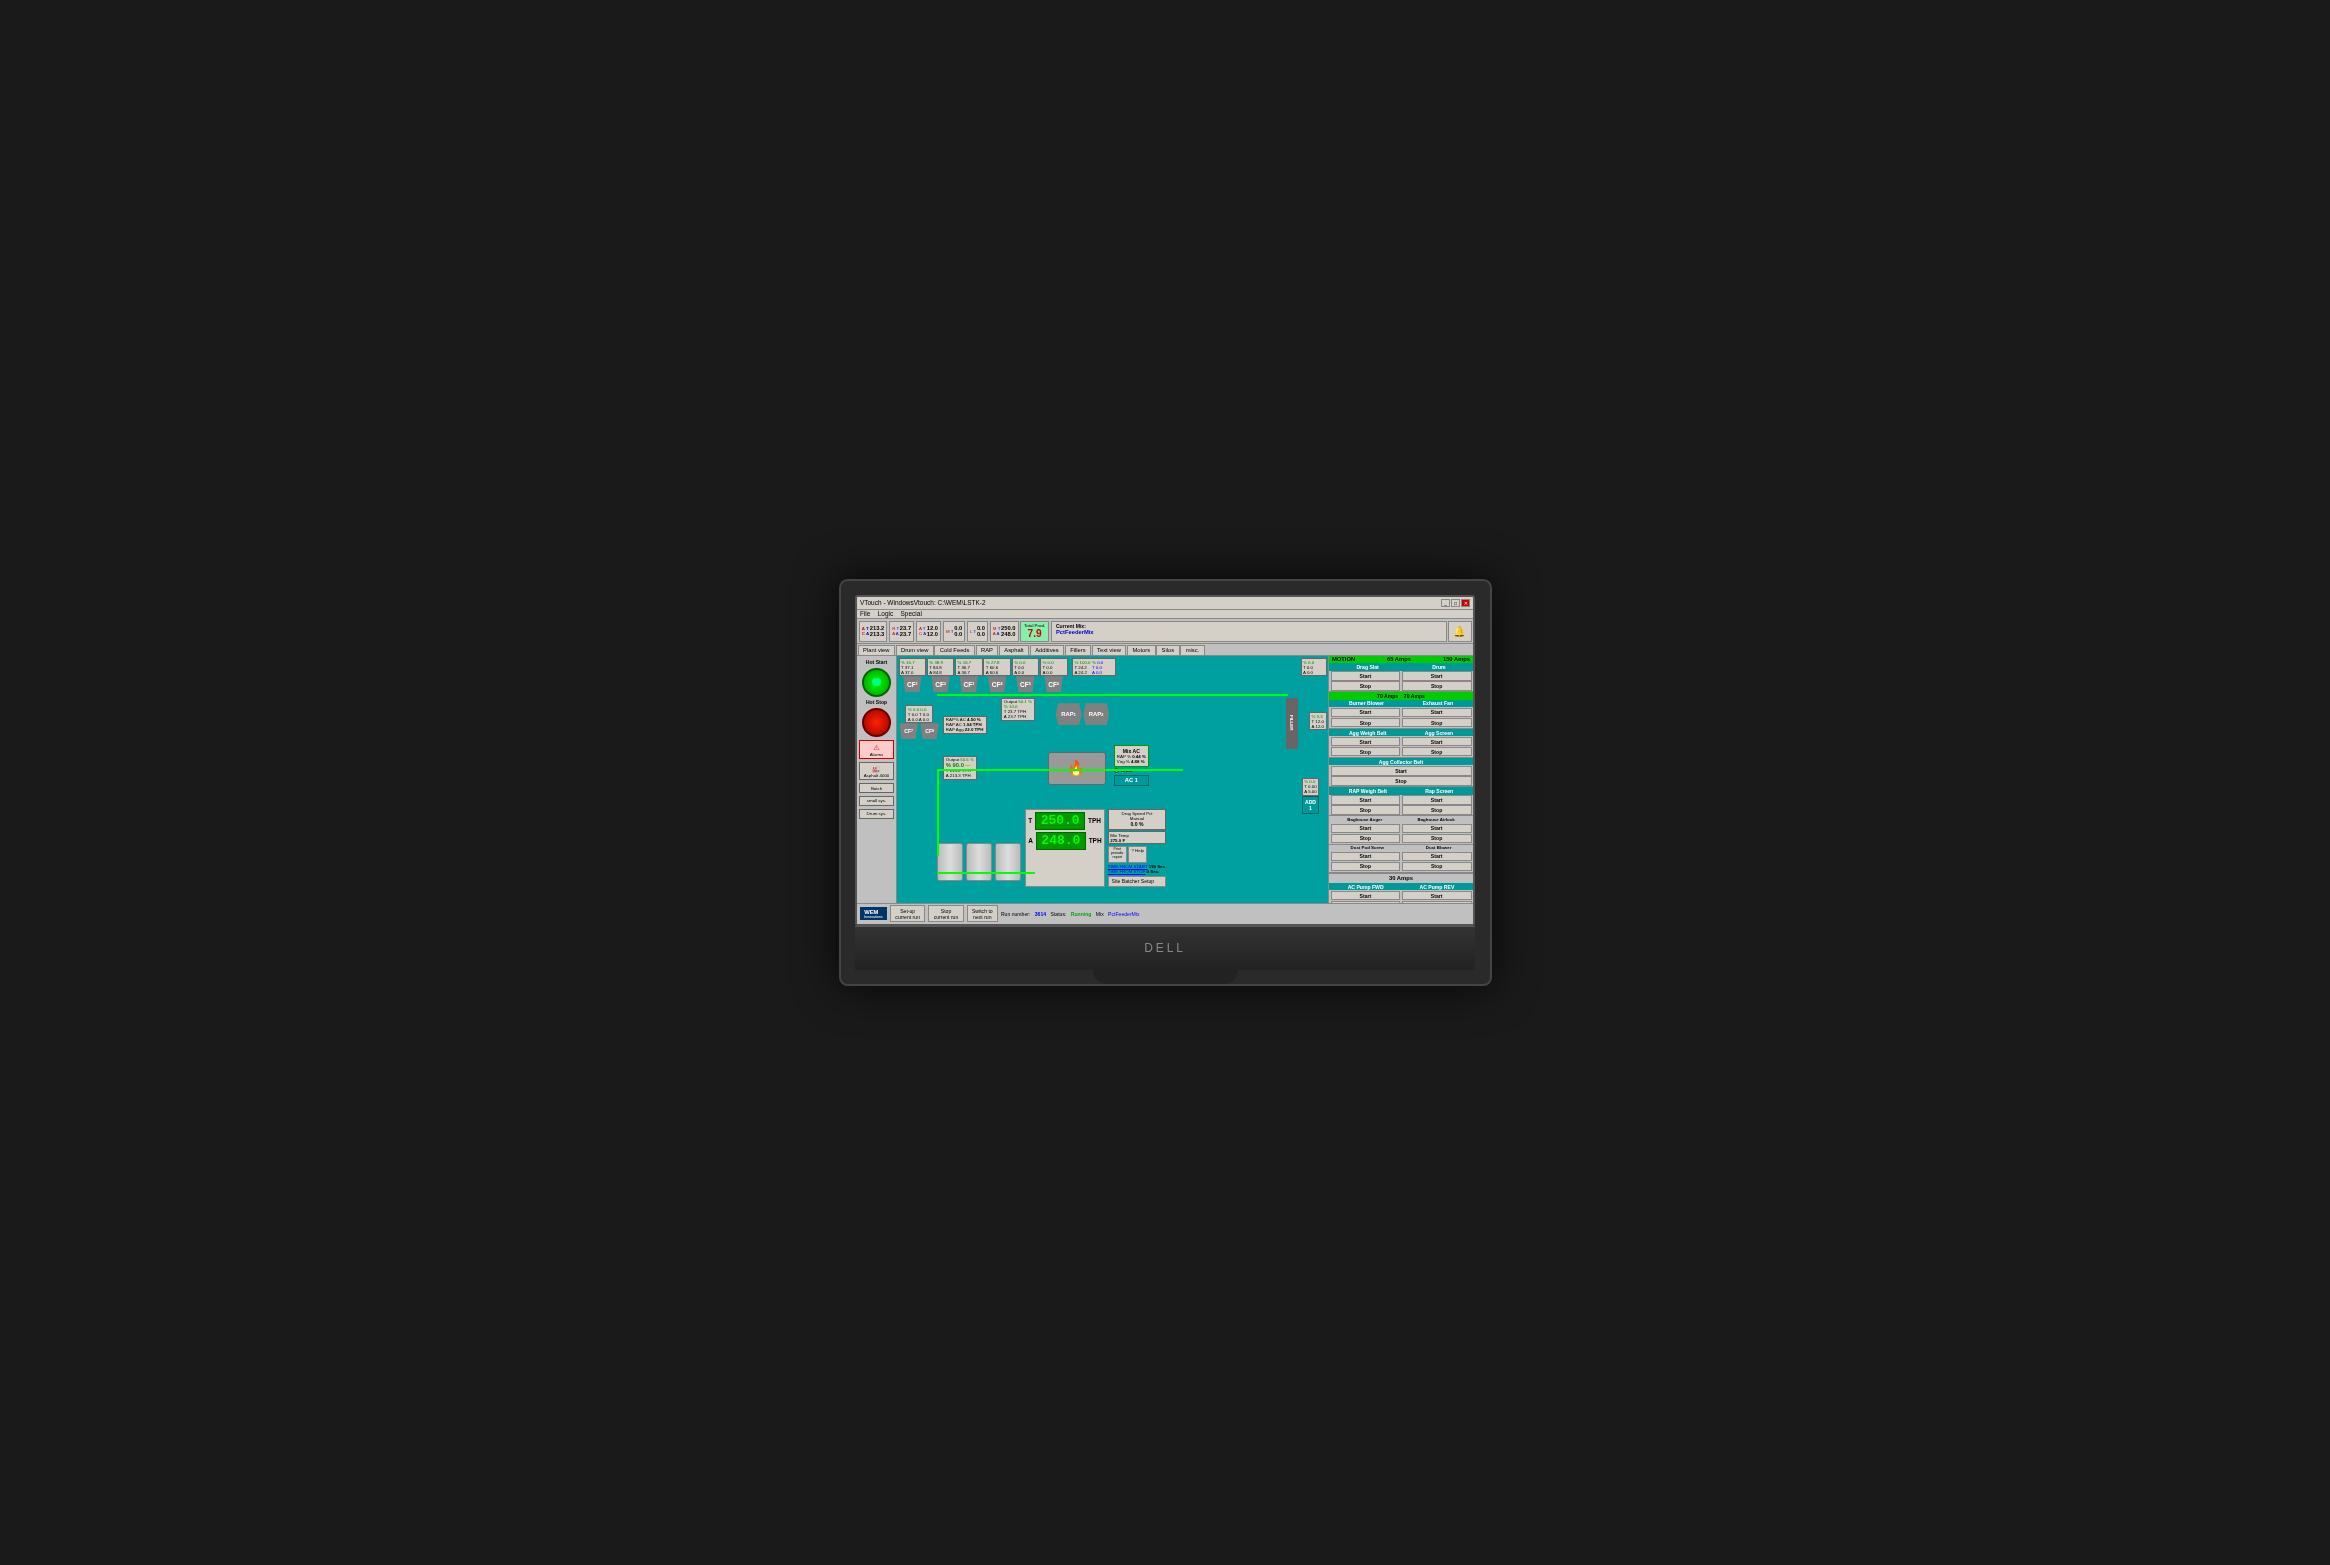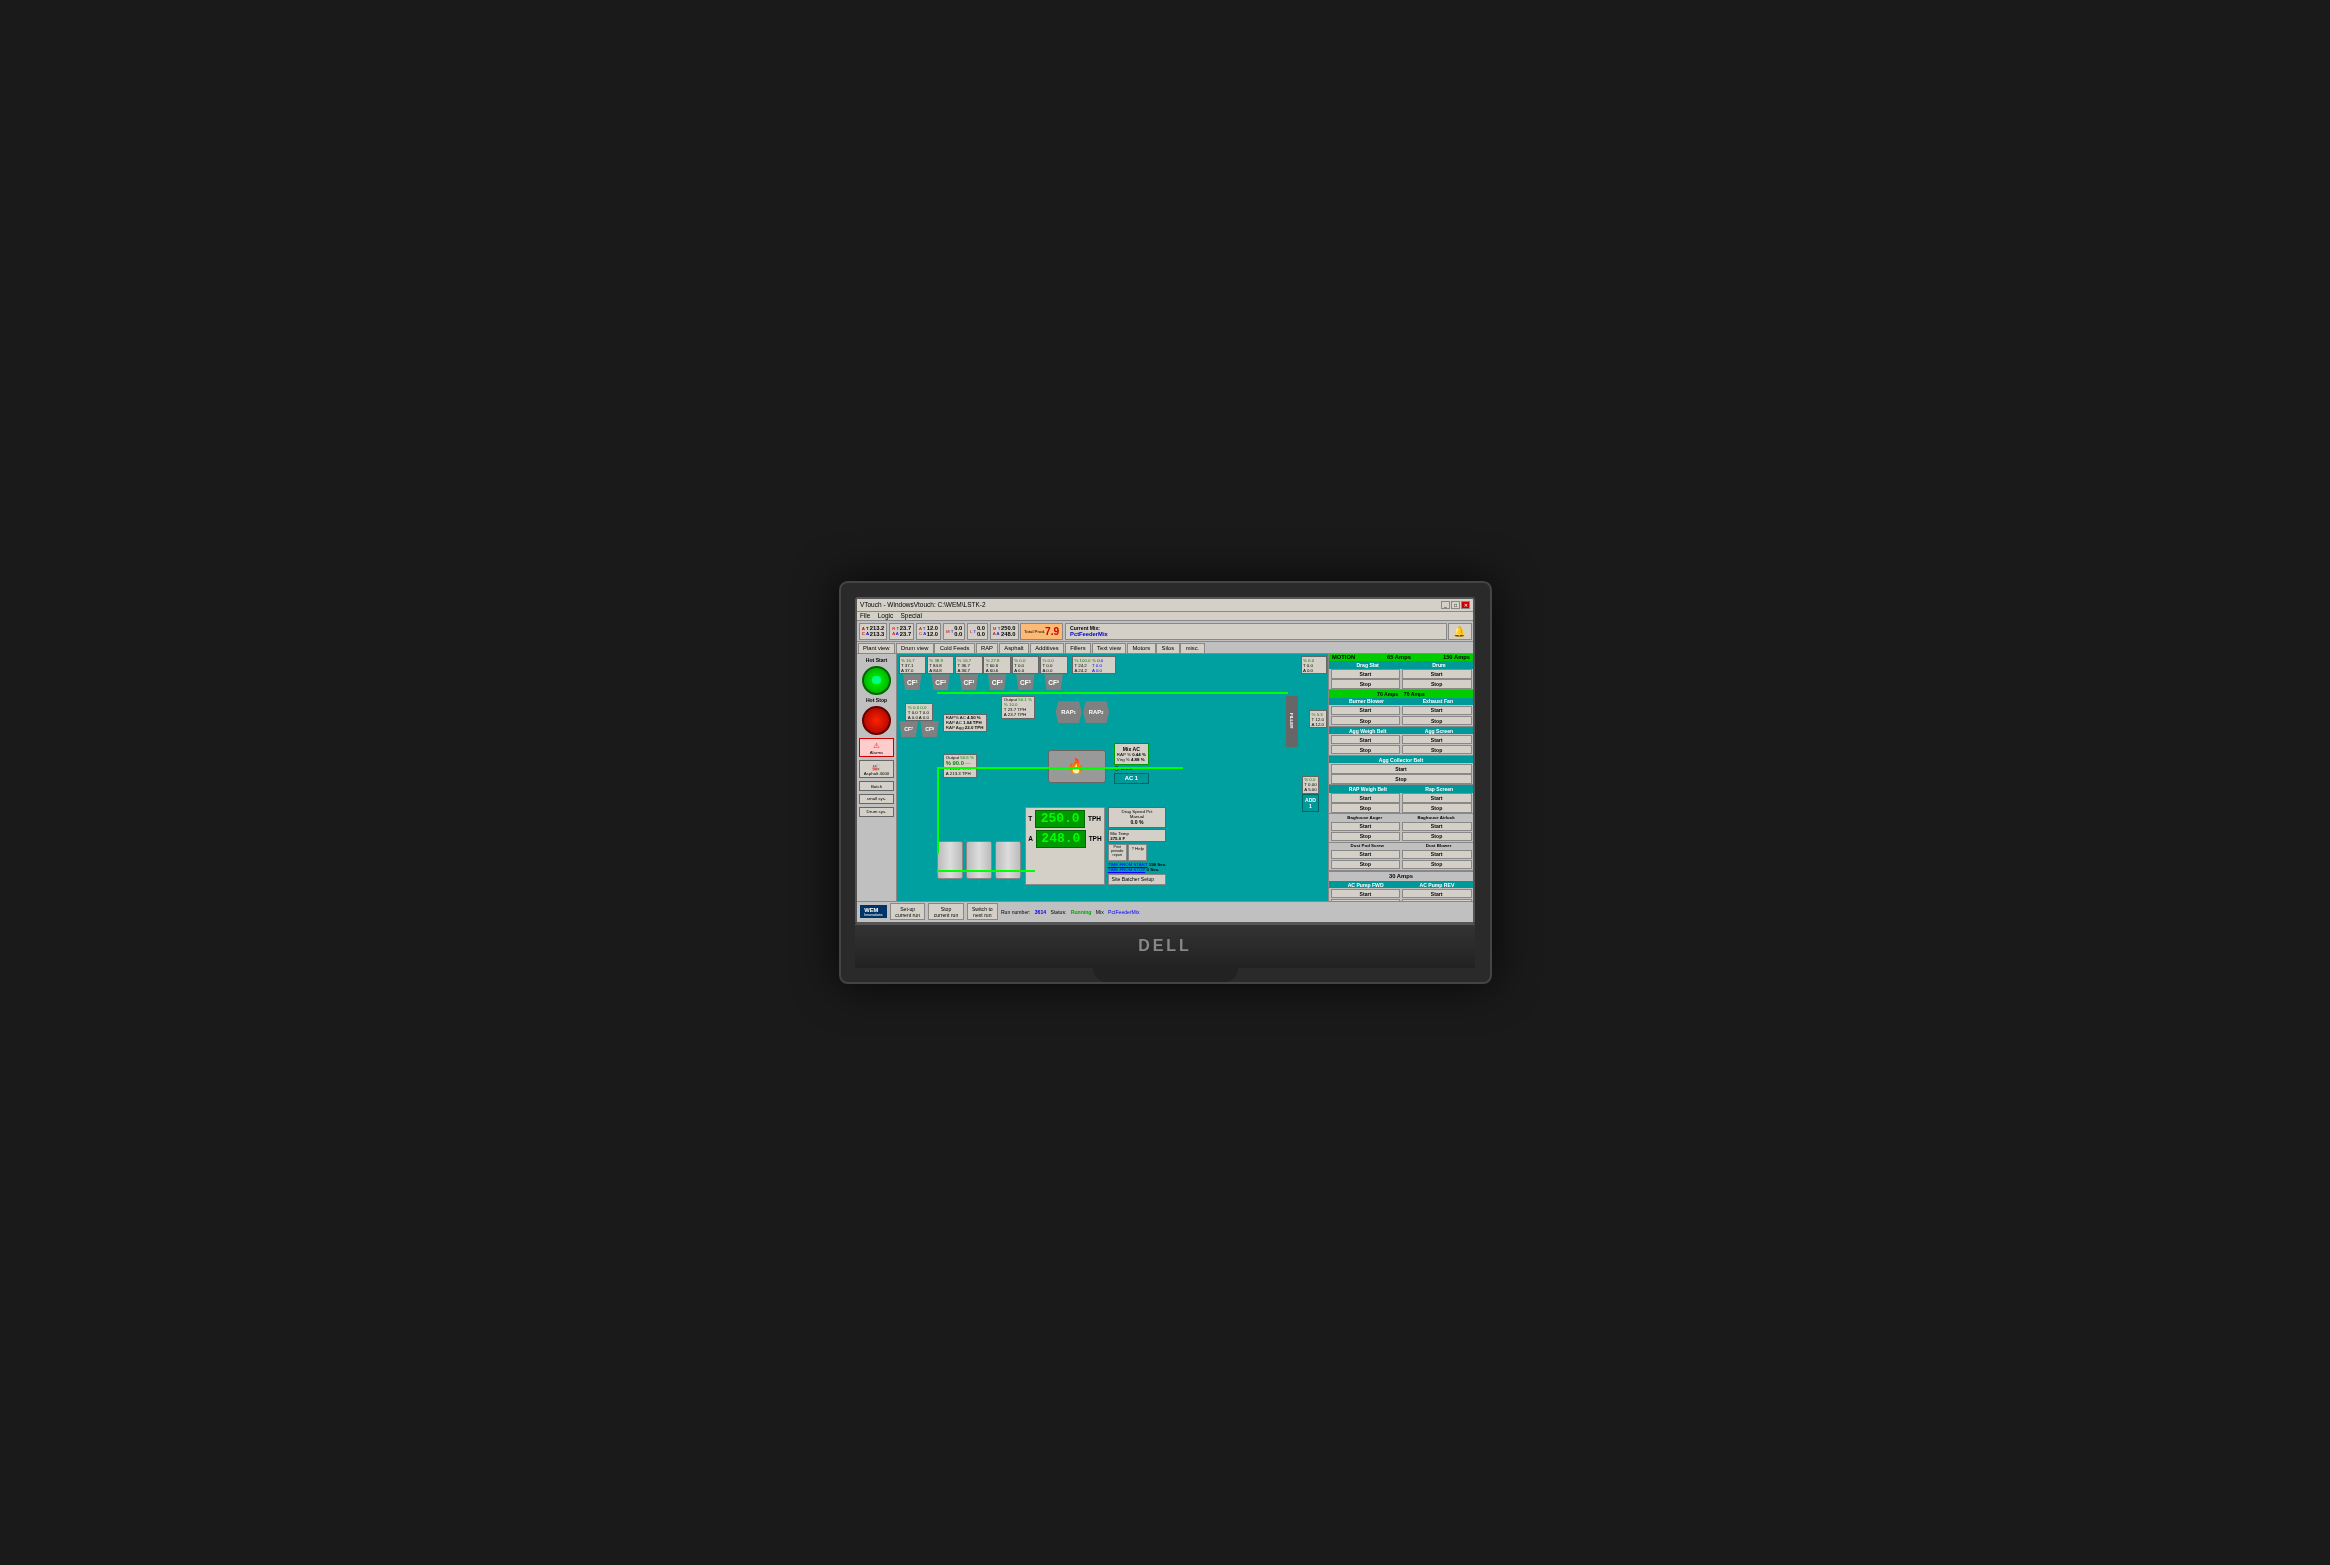--- a/index.html
+++ b/index.html
@@ -41,23 +41,23 @@
     .monitor-base {
       width: 145px;
       height: 14.5px;
       background: #222;
       border-radius: 0 0 14.5px 14.5px;
       margin: 0 auto;
     }
 
     .dell-label {
       color: #888;
-      font-size: 16px;
+      font-size: 12px;
       letter-spacing: 2.9px;
-      font-weight: bold;
+      font-weight: normal;
     }
 
     
     .win-titlebar {
       background: #d4d0c8;
       border-bottom: 0.7px solid #888;
       padding: 1.5px 2.9px;
       display: flex;
       align-items: center;
       justify-content: space-between;
@@ -104,24 +104,24 @@
       gap: 0.7px;
       border: 0.7px solid #888;
       padding: 0.7px 2.2px;
       background: #d4d0c8;
     }
 
     .total-prod {
       border: 0.7px solid #888;
       padding: 1.5px 2.9px;
       display: flex;
-      flex-direction: row;
-      align-items: center;
-      font-size: 5.1px;
-      background: #fdba74;
+      flex-direction: column;
+      align-items: center;
+      font-size: 5.1px;
+      background: #86efac;
     }
 
     .total-val {
       font-size: 10.2px;
       font-weight: bold;
       color: #cc0000;
     }
 
     .current-mix {
       border: 0.7px solid #888;

